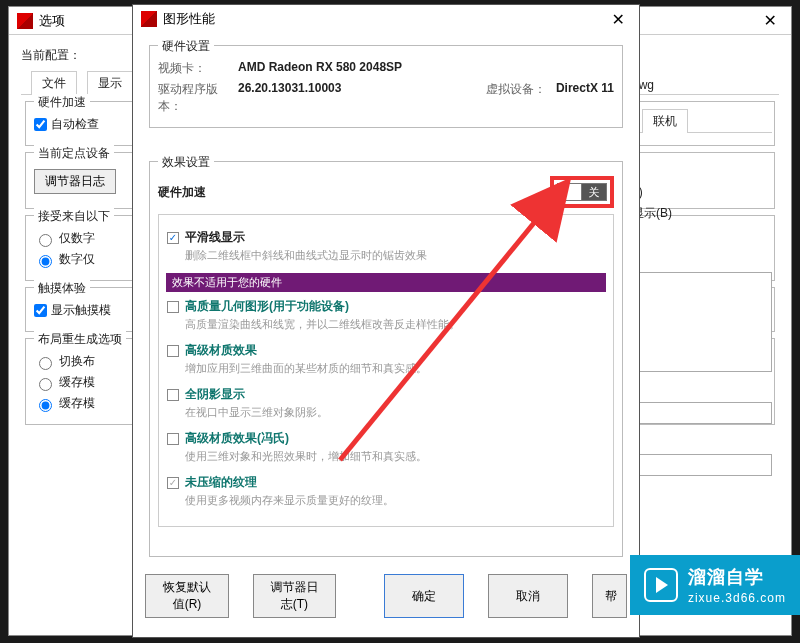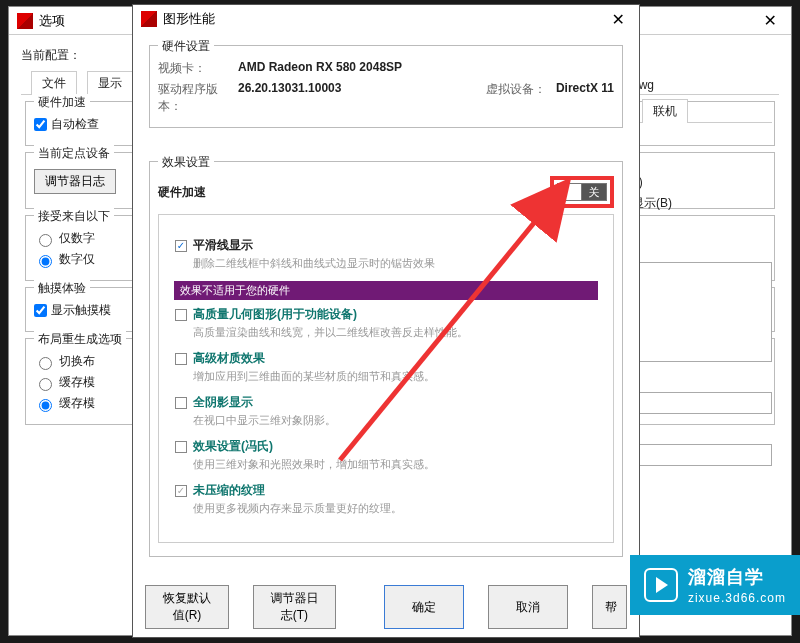--- a/index.html
+++ b/index.html
@@ -44,21 +44,21 @@
 .toggle .state { width:24px; height:16px; background:#555; color:#fff; font-size:11px; text-align:center; line-height:16px; }
 .hint { color:#777; font-size:11px; margin:0 0 8px; }
 .opt { margin:6px 0 10px; }
 .opt .head { display:flex; align-items:center; gap:6px; }
 .opt .head .ck { width:12px; height:12px; border:1px solid #888; display:inline-flex; align-items:center; justify-content:center; font-size:10px; color:#0a6bd6; }
 .opt.enabled .head .ck::after{ content:"✓"; }
 .opt .head .ttl { font-weight:bold; }
 .opt.disabled .head .ttl { color:#0f766e; font-weight:bold; }
 .opt .desc { color:#999; font-size:11px; margin-left:18px; margin-top:2px; }
 .stripe { background:#701a75; color:#fff; padding:2px 6px; font-size:11px; margin:4px -1px; }
-.dlg-footer { position:absolute; left:0; right:0; bottom:8px; display:flex; gap:24px; justify-content:flex-start; padding:0 12px; }
+.dlg-footer { position:absolute; left:0; right:0; bottom:19px; display:flex; gap:24px; justify-content:flex-start; padding:0 12px; }
 .dlg-footer .gap{flex:1;}
 .dlg-footer button { border:1px solid #888; background:#efefef; padding:4px 12px; font-size:12px; min-width:80px; }
 .dlg-footer .primary{ border:1px solid #3a7bd5; }
 
 
 .arrow { position:absolute; left:330px; top:170px; width:260px; height:300px; z-index:20; pointer-events:none; }
 
 
 .watermark { position:absolute; right:0; bottom:28px; background:#0a9ecc; color:#fff; display:flex; align-items:center; gap:10px; padding:10px 14px 10px 14px; z-index:30; }
 .watermark .play{ width:34px; height:34px; border:2px solid #fff; border-radius:6px; display:flex; align-items:center; justify-content:center; }
@@ -136,21 +136,21 @@
       <label class="radio">
           <input type="radio" name="lr" checked="" style="">
           <span>缓存模</span>
         </label>
     </div>
   </div>
 </div>
 
 <div class="right-extra">
   <div>dwg</div>
-  <div style="margin-top:6px;align-items:flex-end;" class="bg-tabs">
+  <div style="margin-top:16px;align-items:flex-end;" class="bg-tabs">
       <span>联机</span>
     </div>
   <div style="height:40px"></div>
   <div>L)</div>
   <div>显示(B)</div>
   <div class="blankbox"></div>
   <div class="box" style="margin-top:30px"></div>
   <div class="box" style="margin-top:30px"></div>
 </div>
 
@@ -184,21 +184,21 @@
       <div class="accel-row">
         <span class="accel-label">硬件加速</span>
         <span class="toggle-wrap">
           <span class="toggle">
             <span class="handle"></span>
             <span class="state">关</span>
           </span>
         </span>
       </div>
 
-      <div class="group" style="border:1px solid #ccc; margin:4px 0; padding:16px;">
+      <div class="group" style="border:1px solid #ccc; margin:4px 0; padding:8px;">
         <div class="opt enabled">
           <div class="head">
               <span class="ck"></span>
               <span class="ttl">平滑线显示</span>
             </div>
           <div class="desc">删除二维线框中斜线和曲线式边显示时的锯齿效果</div>
         </div>
         <div class="stripe">效果不适用于您的硬件</div>
         <div class="opt disabled">
           <div class="head">
@@ -217,21 +217,21 @@
         <div class="opt disabled">
           <div class="head">
               <span class="ck"></span>
               <span class="ttl">全阴影显示</span>
             </div>
           <div class="desc">在视口中显示三维对象阴影。</div>
         </div>
         <div class="opt disabled">
           <div class="head">
               <span class="ck"></span>
-              <span class="ttl">效果设置(冯氏)</span>
+              <span class="ttl">高级材质效果(冯氏)</span>
             </div>
           <div class="desc">使用三维对象和光照效果时，增加细节和真实感。</div>
         </div>
         <div class="opt disabled">
           <div class="head">
               <span class="ck" style="color:#aaa">✓</span>
               <span class="ttl">未压缩的纹理</span>
             </div>
           <div class="desc">使用更多视频内存来显示质量更好的纹理。</div>
         </div>

